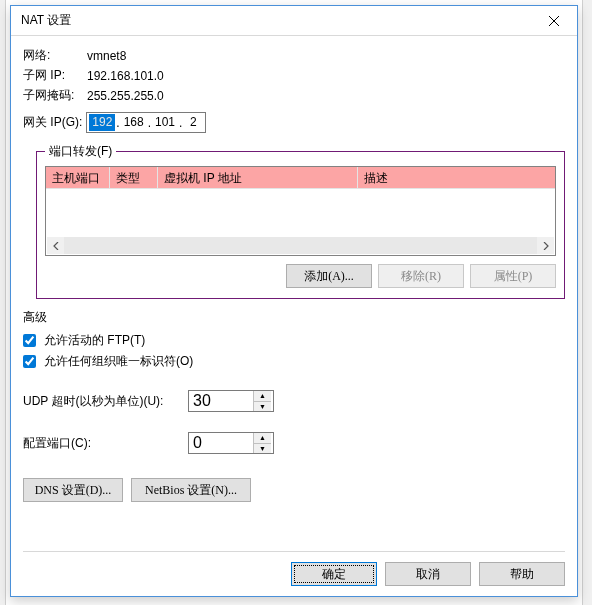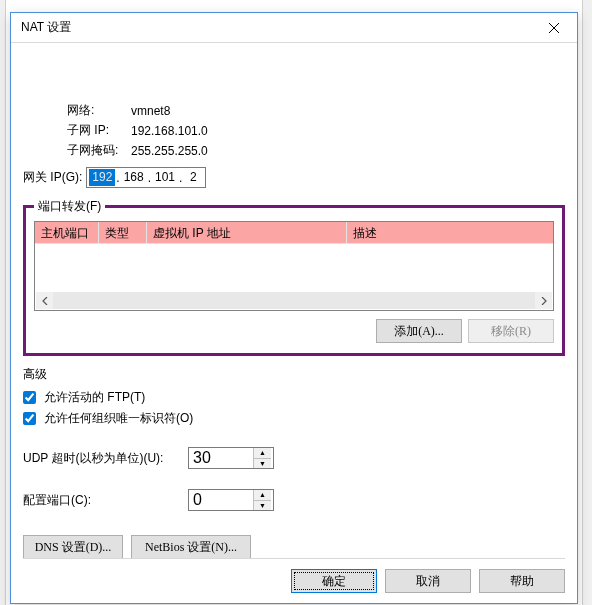--- a/index.html
+++ b/index.html
@@ -19,28 +19,27 @@
   }
   .bg-strip-left {
     position: absolute; left: 0; top: 0; width: 6px; height: 100%;
     background: #f0f0f0;
     border-right: 1px solid #d0d0d0;
   }
   .bg-noise1 { position:absolute; top:5px; right:0; color:#555; font-size:11px;}
 
   .dialog {
     position: absolute;
-    left: 10px; top: 12px;
+    left: 10px; top: 5px;
     width: 568px; height: 592px;
     background: #fff;
     border: 1px solid #4a90d9;
     box-shadow: 0 4px 12px rgba(0,0,0,0.2);
     display: flex;
     flex-direction: column;
-    gap: 48px;
   }
   .titlebar {
     height: 30px;
     display: flex;
     align-items: center;
     justify-content: space-between;
     padding: 0 2px 0 10px;
     border-bottom: 1px solid #d9d9d9;
   }
   .titlebar-title { font-size: 12px; }
@@ -51,21 +50,21 @@
   }
 
   .content {
     flex: 1;
     padding: 8px 12px 6px 12px;
     overflow: hidden;
     position: relative;
   }
 
   .info-row { display: flex; align-items: center; margin: 3px 0; }
-  .info-label { width: 64px; margin-left: 44px; }
+  .info-label { width: 64px; }
   .info-value { }
 
   .gateway-row { display: flex; align-items: center; margin: 8px 0 10px 0; }
   .gateway-label { margin-right: 4px; }
   .ip-box {
     border: 1px solid #7a7a7a;
     height: 21px;
     display: flex; align-items: center;
     padding: 0 2px;
     font-size: 12px;
@@ -73,22 +72,22 @@
   }
   .ip-seg {
     width: 26px; text-align: center;
     height: 17px; line-height: 17px;
     padding: 0;
   }
   .ip-seg.sel { background: #0078d7; color: #e5e5e5; }
   .ip-dot { padding: 0 1px; }
 
   fieldset.group {
-    border: 3px solid #701a75;
-    margin: 4px 0 10px 0;
+    border: 1px solid #701a75;
+    margin: 4px 0 10px 13px;
     padding: 6px 8px 10px 8px;
   }
   fieldset.group > legend { padding: 0 4px; font-size:12px; }
 
   .table-wrap {
     border: 1px solid #828282;
     background: #fff;
     height: 90px;
     overflow: hidden;
     position: relative;
@@ -230,20 +229,21 @@
           <div class="hscroll-btn">
             <svg width="6" height="8" viewBox="0 0 6 8">
                 <polyline points="1,0 5,4 1,8" fill="none" stroke="#555" stroke-width="1.2"></polyline>
               </svg>
           </div>
         </div>
       </div>
       <div class="btn-row">
         <div class="btn">添加(A)...</div>
         <div class="btn disabled">移除(R)</div>
+        <div class="btn disabled">属性(P)</div>
       </div>
     </fieldset>
 
     <div class="section-heading">高级</div>
 
     <div class="check-row">
       <input type="checkbox" checked="" style="">
       <span>允许活动的 FTP(T)</span>
     </div>
     <div class="check-row">

